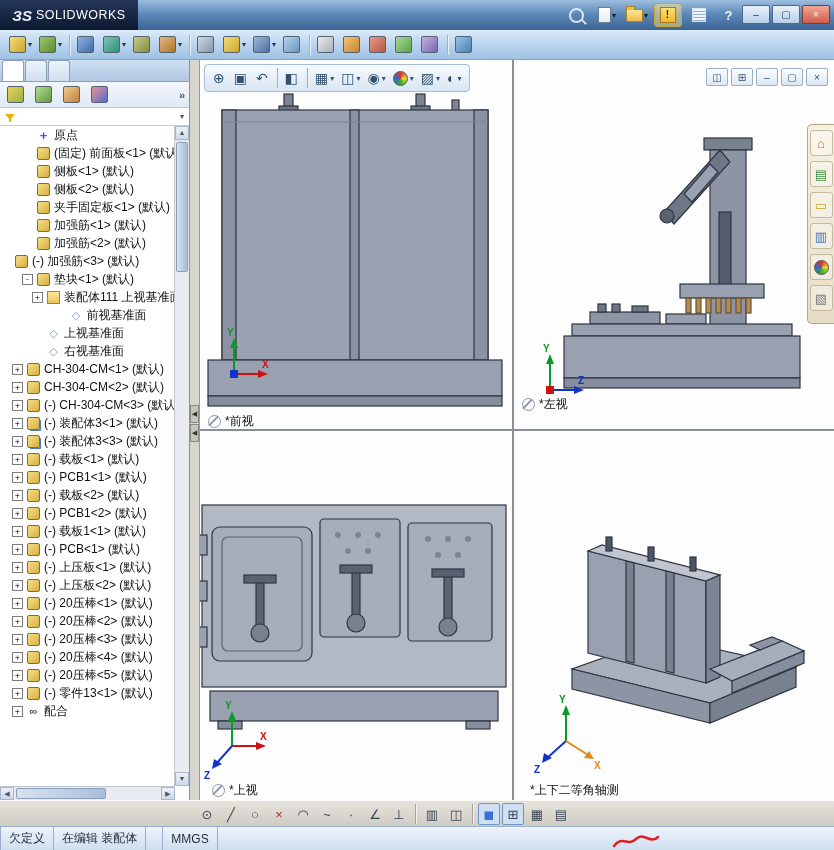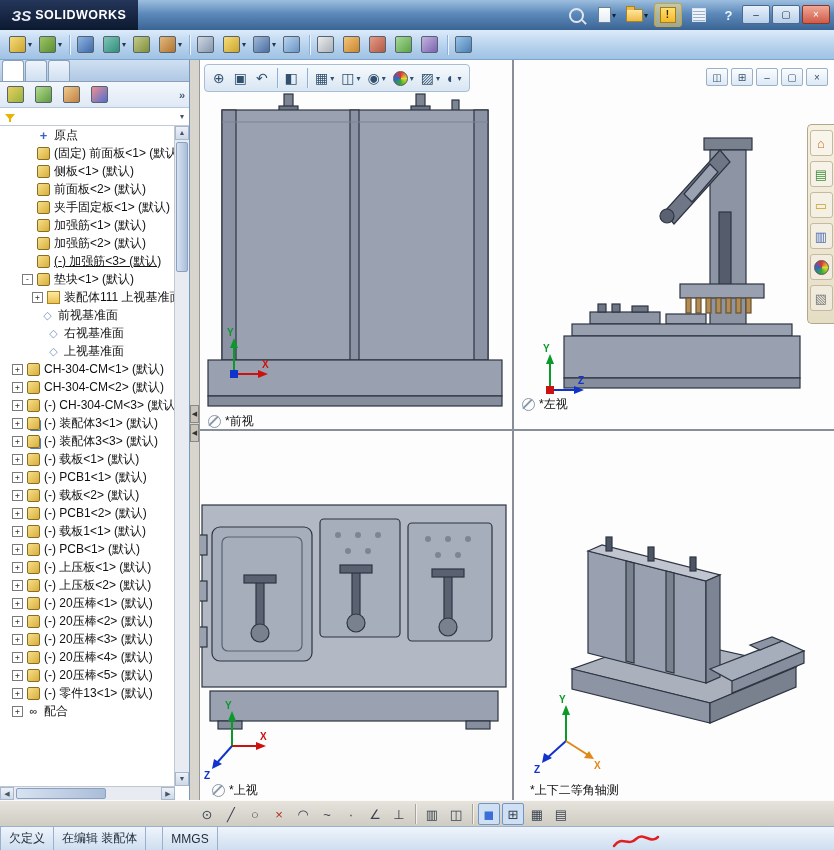--- a/index.html
+++ b/index.html
@@ -4,21 +4,21 @@
 <style>
   html,body{margin:0;padding:0;background:#666;}
   #window{position:relative;width:834px;height:850px;overflow:hidden;background:#7f1d1d;
     font-family:"Liberation Sans","DejaVu Sans",sans-serif;font-size:12px;user-select:none;}
   
   .titlebar{position:absolute;left:0;top:0;width:834px;height:30px;
     background:linear-gradient(#9dbede,#5d8abb 45%,#3a6494);}
   .logo{position:absolute;left:0;top:0;width:138px;height:30px;
     background:linear-gradient(#24365a,#0c1930);color:#fff;display:flex;align-items:center;justify-content:center;gap:4px;}
   .logo-mark{font-style:italic;font-weight:bold;font-size:15px;color:#e8edf5;}
-  .logo-text{font-weight:bold;font-size:12.5px;letter-spacing:.5px;}
+  .logo-text{font-weight:normal;font-size:12.5px;letter-spacing:.5px;}
   .menubar{position:absolute;left:142px;top:0;height:30px;display:flex;align-items:center;}
   .menu-item{padding:0 9px;height:30px;line-height:30px;color:#0e161f;text-shadow:0 1px 2px rgba(255,255,255,.55);cursor:default;}
   .quick-icons{position:absolute;right:92px;top:3px;height:24px;display:flex;align-items:center;gap:4px;}
   .qbtn{height:22px;min-width:22px;display:flex;align-items:center;justify-content:center;border-radius:3px;padding:0 2px;}
   .qbtn.pressed{background:rgba(255,228,130,.5);border:1px solid #c8a43c;}
   .q-arrow{font-size:8px;color:#122030;margin-left:1px;}
   .sh{display:inline-block;}
   .shape-doc .sh{width:11px;height:14px;background:linear-gradient(#fff,#e4ecf4);border:1px solid #6a7f94;}
   .shape-folder .sh{width:15px;height:11px;background:linear-gradient(#ffe69a,#edba4a);border:1px solid #a8841d;border-radius:1px;position:relative;}
   .shape-folder .sh::before{content:"";position:absolute;left:-1px;top:-4px;width:7px;height:3px;background:#edba4a;border:1px solid #a8841d;border-bottom:none;}
@@ -291,66 +291,66 @@
     <span class="tlabel">(固定) 前面板&lt;1&gt; (默认)</span>
   </div>
         <div class="tree-row ic-part" style="padding-left: 22px;">
     <span class="expbox" style="visibility: hidden;"></span>
     <span class="ticon"></span>
     <span class="tlabel">侧板&lt;1&gt; (默认)</span>
   </div>
         <div class="tree-row ic-part" style="padding-left: 22px;">
     <span class="expbox" style="visibility: hidden;"></span>
     <span class="ticon"></span>
-    <span class="tlabel">前面板&lt;2&gt; (默认)</span>
+    <span class="tlabel">侧板&lt;2&gt; (默认)</span>
   </div>
         <div class="tree-row ic-part" style="padding-left: 22px;">
     <span class="expbox" style="visibility: hidden;"></span>
     <span class="ticon"></span>
     <span class="tlabel">夹手固定板&lt;1&gt; (默认)</span>
   </div>
         <div class="tree-row ic-part" style="padding-left: 22px;">
     <span class="expbox" style="visibility: hidden;"></span>
     <span class="ticon"></span>
     <span class="tlabel">加强筋&lt;1&gt; (默认)</span>
   </div>
         <div class="tree-row ic-part" style="padding-left: 22px;">
     <span class="expbox" style="visibility: hidden;"></span>
     <span class="ticon"></span>
     <span class="tlabel">加强筋&lt;2&gt; (默认)</span>
   </div>
-        <div class="tree-row ic-part" style="padding-left: 22px; text-decoration: underline;">
+        <div class="tree-row ic-part" style="">
     <span class="expbox" style="visibility: hidden;"></span>
     <span class="ticon"></span>
     <span class="tlabel">(-) 加强筋&lt;3&gt; (默认)</span>
   </div>
         <div class="tree-row ic-part" style="padding-left: 22px;">
     <span class="expbox">-</span>
     <span class="ticon"></span>
     <span class="tlabel">垫块&lt;1&gt; (默认)</span>
   </div>
         <div class="tree-row ic-matefolder" style="padding-left: 32px;">
     <span class="expbox">+</span>
     <span class="ticon"></span>
     <span class="tlabel">装配体111 上视基准面</span>
   </div>
-        <div class="tree-row ic-plane" style="padding-left: 26px;">
+        <div class="tree-row ic-plane" style="padding-left: 26px; justify-content: center;">
     <span class="expbox" style="visibility: hidden;"></span>
     <span class="ticon"></span>
     <span class="tlabel">前视基准面</span>
   </div>
         <div class="tree-row ic-plane" style="padding-left: 32px;">
     <span class="expbox" style="visibility: hidden;"></span>
     <span class="ticon"></span>
+    <span class="tlabel">上视基准面</span>
+  </div>
+        <div class="tree-row ic-plane" style="padding-left: 32px;">
+    <span class="expbox" style="visibility: hidden;"></span>
+    <span class="ticon"></span>
     <span class="tlabel">右视基准面</span>
-  </div>
-        <div class="tree-row ic-plane" style="padding-left: 32px;">
-    <span class="expbox" style="visibility: hidden;"></span>
-    <span class="ticon"></span>
-    <span class="tlabel">上视基准面</span>
   </div>
         <div class="tree-row ic-part" style="padding-left: 12px;">
     <span class="expbox">+</span>
     <span class="ticon"></span>
     <span class="tlabel">CH-304-CM&lt;1&gt; (默认)</span>
   </div>
         <div class="tree-row ic-part" style="padding-left: 12px;">
     <span class="expbox">+</span>
     <span class="ticon"></span>
     <span class="tlabel">CH-304-CM&lt;2&gt; (默认)</span>

